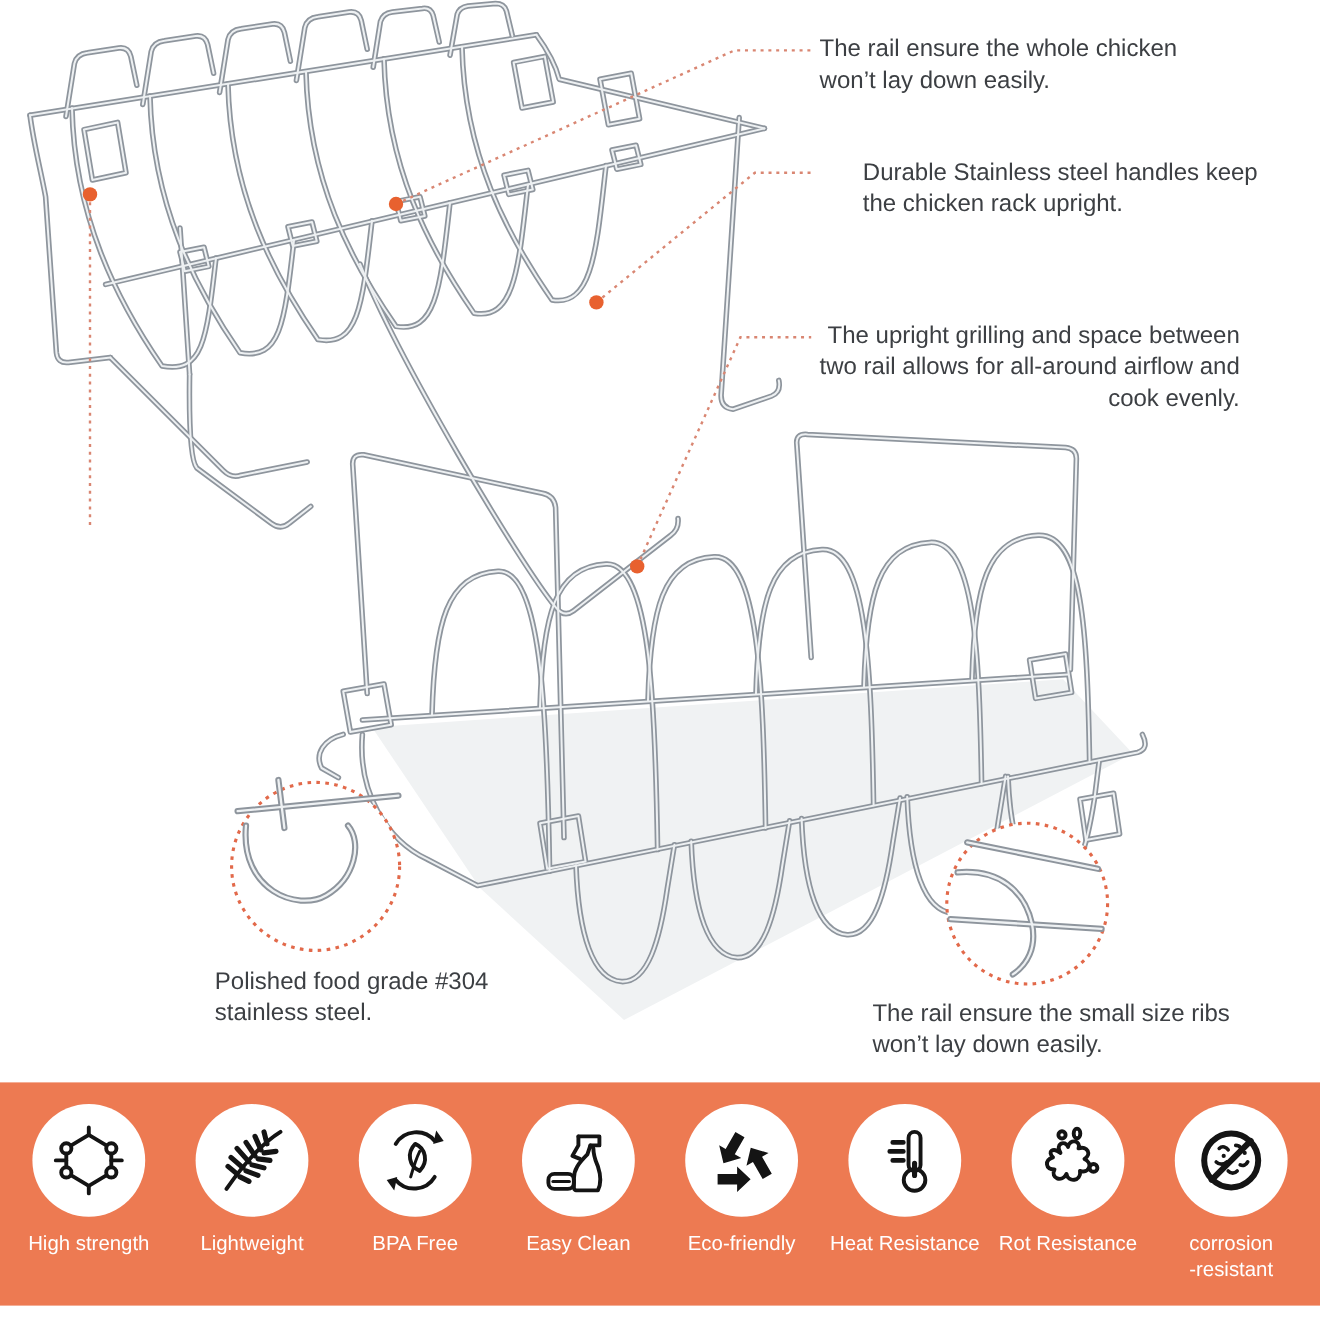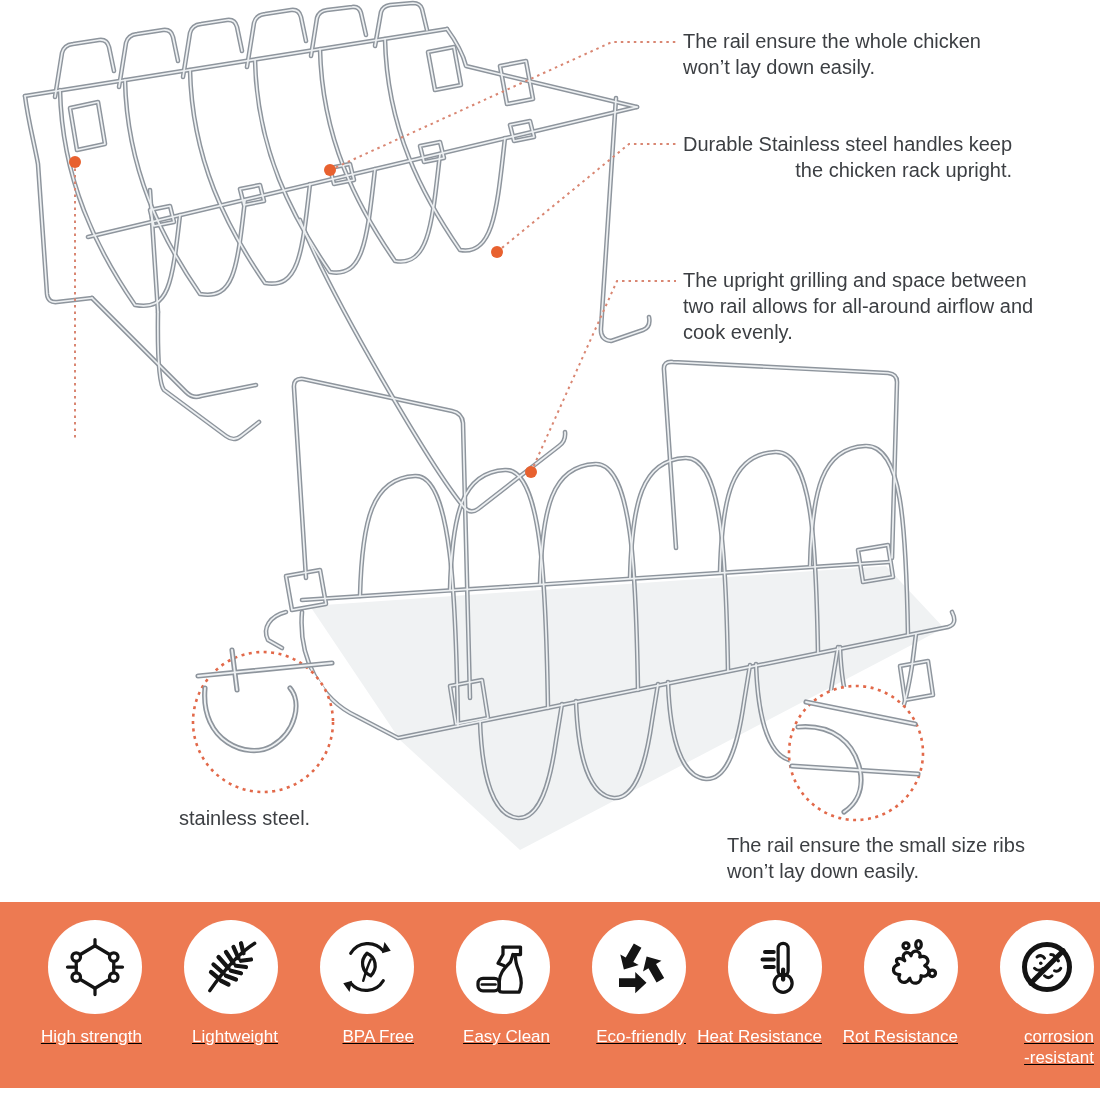--- a/index.html
+++ b/index.html
@@ -12,21 +12,21 @@
   .wire-hi{stroke:#edf0f2;stroke-width:1.7;fill:none;stroke-linecap:round;stroke-linejoin:round;}
   .frag-base{stroke:#8e959d;stroke-width:5.2;fill:none;stroke-linecap:round;stroke-linejoin:round;}
   .frag-hi{stroke:#eef1f3;stroke-width:1.9;fill:none;stroke-linecap:round;stroke-linejoin:round;}
   
   .callout{position:absolute;font-size:20px;line-height:26px;color:#3c3f43;letter-spacing:0;}
   .callout div{white-space:nowrap;}
   
   .banner{position:absolute;left:0;top:902px;width:1100px;height:186px;
           display:grid;grid-template-columns:repeat(8,1fr);align-items:start;
           padding:18px 6px 0 6px;box-sizing:border-box;}
-  .feature{display:flex;flex-direction:column;align-items:flex-end;gap:12px;min-width:0;text-decoration:underline;}
+  .feature{display:flex;flex-direction:column;align-items:center;gap:12px;min-width:0;}
   .feature .circle{width:94px;height:94px;border-radius:50%;background:#ffffff;
                    display:flex;align-items:center;justify-content:center;flex:0 0 auto;}
   .feature .label{color:#ffffff;font-size:17px;line-height:21px;text-align:center;}
   .icon{stroke:#141414;fill:none;stroke-width:2.6;stroke-linecap:round;stroke-linejoin:round;}
 </style>
 </head>
 <body>
 
 <div class="stage">
 
@@ -125,30 +125,31 @@
       <circle cx="497" cy="252" r="6"></circle>
       <circle cx="531" cy="472" r="6"></circle>
       <circle cx="75" cy="162" r="6"></circle>
     </g>
   </svg>
 
   <div class="callout" style="left:683px;top:28px;">
     <div>The rail ensure the whole chicken</div>
     <div>won’t lay down easily.</div>
   </div>
-  <div class="callout" style="left:683px;top:131px;text-align:right;">
+  <div class="callout" style="left:719px;top:131px;">
     <div>Durable Stainless steel handles keep</div>
     <div>the chicken rack upright.</div>
   </div>
-  <div class="callout" style="left:683px;top:267px;">
+  <div class="callout" style="left:683px;top:267px;text-align:right;">
     <div>The upright grilling and space between</div>
     <div>two rail allows for all-around airflow and</div>
     <div>cook evenly.</div>
   </div>
   <div class="callout" style="left:179px;top:805px;">
+    <div>Polished food grade #304</div>
     <div>stainless steel.</div>
   </div>
   <div class="callout" style="left:727px;top:832px;">
     <div>The rail ensure the small size ribs</div>
     <div>won’t lay down easily.</div>
   </div>
 
   <div class="banner" style="background:#ed7a52;">
 
     <div class="feature">

